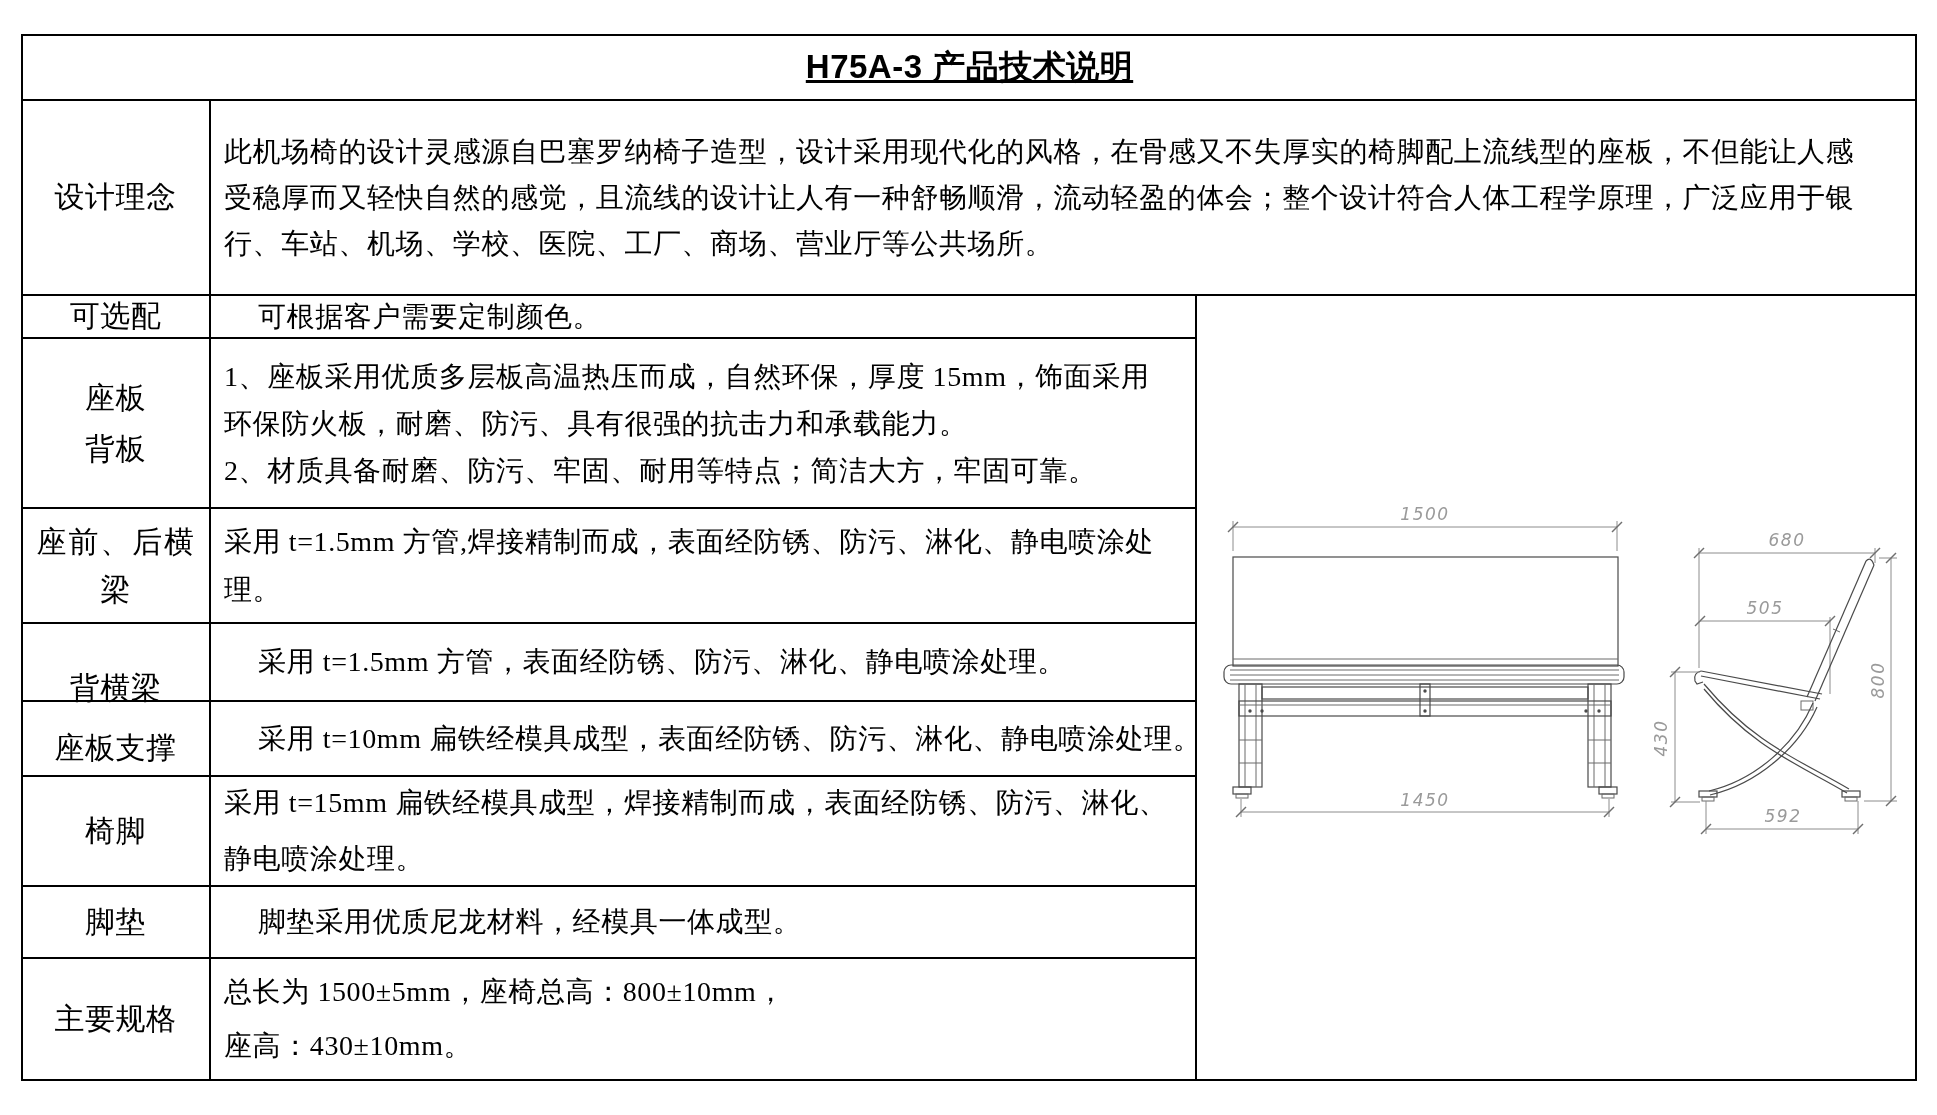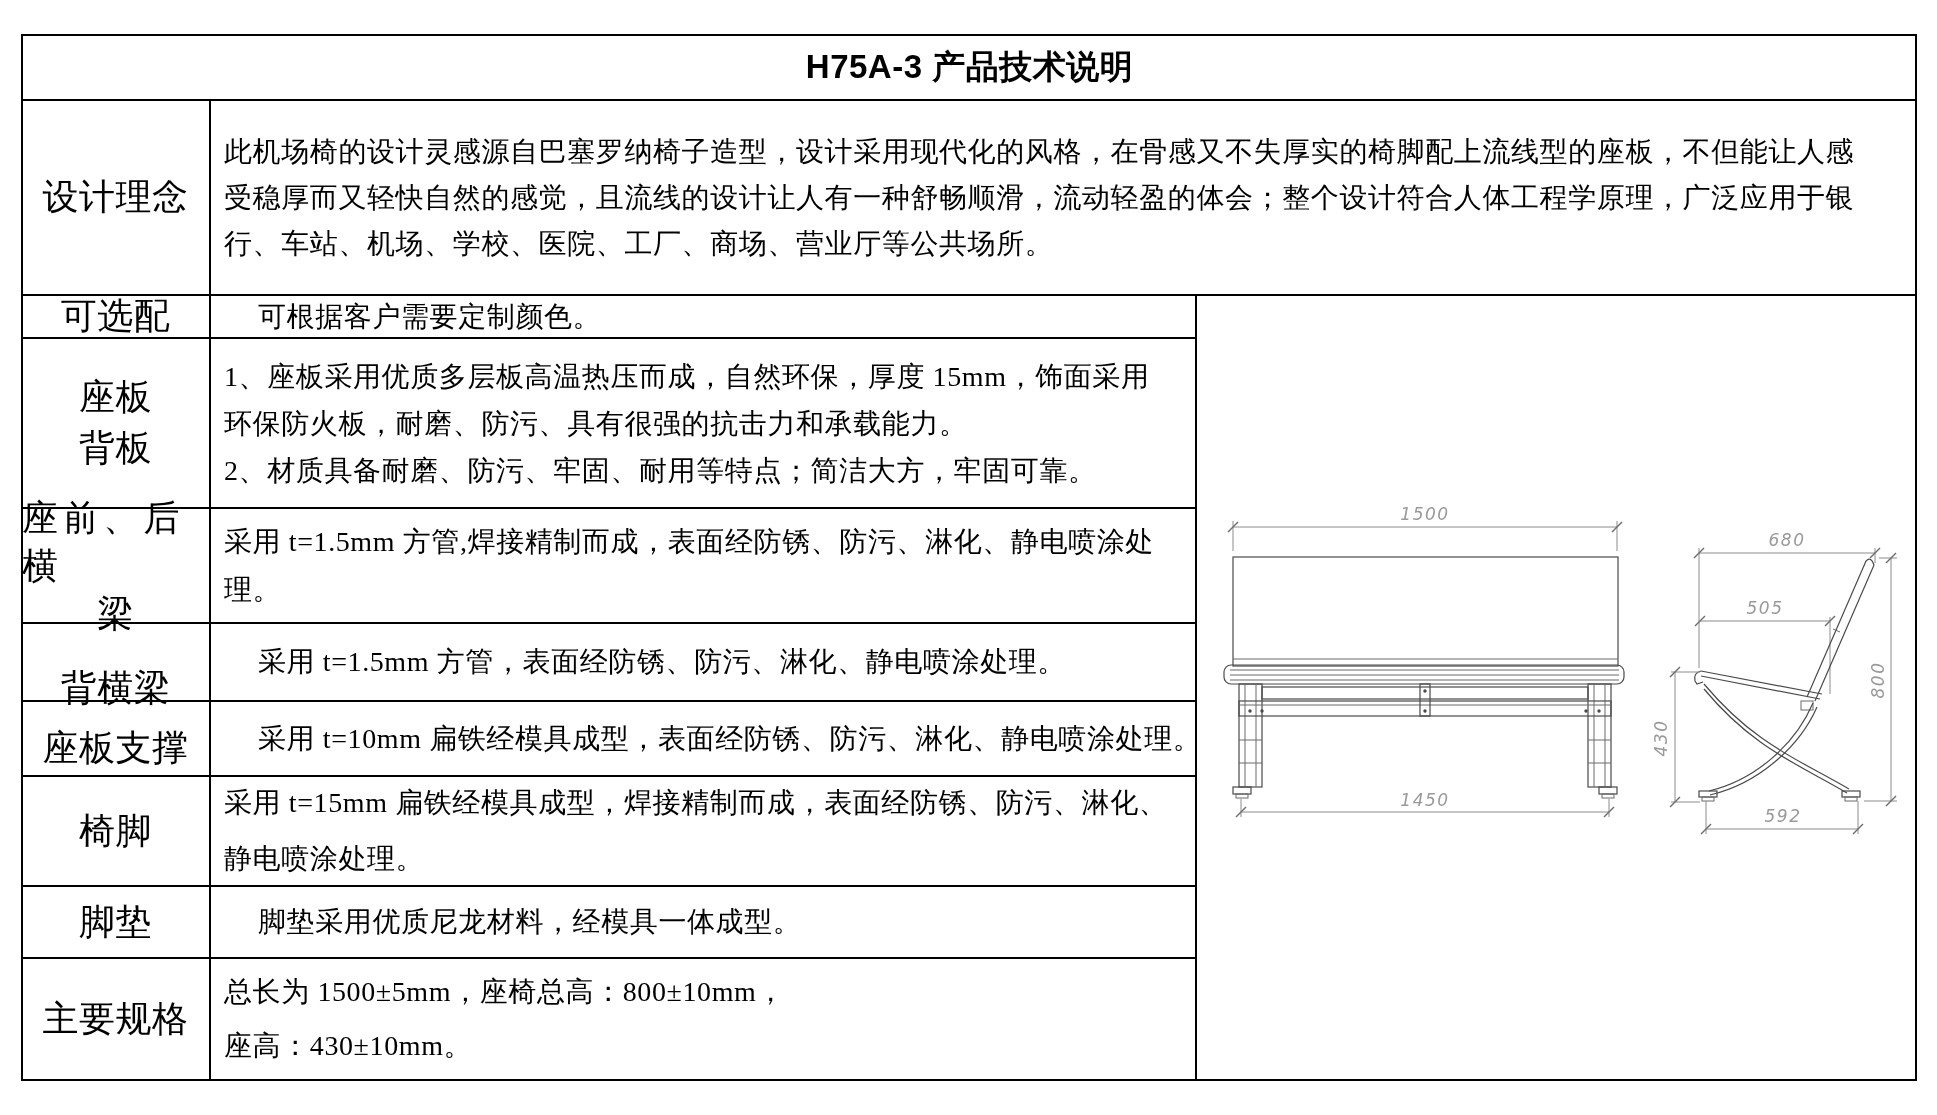--- a/index.html
+++ b/index.html
@@ -6,23 +6,23 @@
   body{width:1937px;height:1115px;position:relative;overflow:hidden;
        font-family:"Liberation Serif","DejaVu Serif",serif;color:#000;}
   .abs{position:absolute;}
   .hline{position:absolute;height:2px;background:#000;}
   .vline{position:absolute;width:2px;background:#000;}
   .outer{position:absolute;left:21px;top:34px;width:1896px;height:1047px;
          border:2px solid #000;box-sizing:border-box;}
   .title-row{position:absolute;left:22px;top:35px;width:1895px;height:65px;
              display:flex;align-items:center;justify-content:center;}
   .title{font-family:"Liberation Sans","DejaVu Sans",sans-serif;font-weight:700;
-         font-size:33px;letter-spacing:0.5px;}
+         font-size:33px;letter-spacing:0.5px;text-decoration:underline;}
   .label-cell{position:absolute;left:22px;width:187px;display:flex;flex-direction:column;
-              justify-content:center;font-size:36px;letter-spacing:0.5px;}
+              align-items:center;justify-content:center;font-size:30px;letter-spacing:0.5px;}
   .label-cell span{display:block;text-align:center;}
   .label-cell .spread{width:158px;text-align:justify;text-align-last:justify;}
   .content-cell{position:absolute;left:211px;display:flex;flex-direction:column;
                 justify-content:center;font-size:28px;letter-spacing:0.6px;}
   .content-cell span{display:block;white-space:nowrap;padding-left:13px;}
   .lh46 span{line-height:46px;}
   .lh47 span{line-height:47px;}
   .lh48 span{line-height:48px;}
   .lh54 span{line-height:54px;}
   .lh56 span{line-height:56px;}

